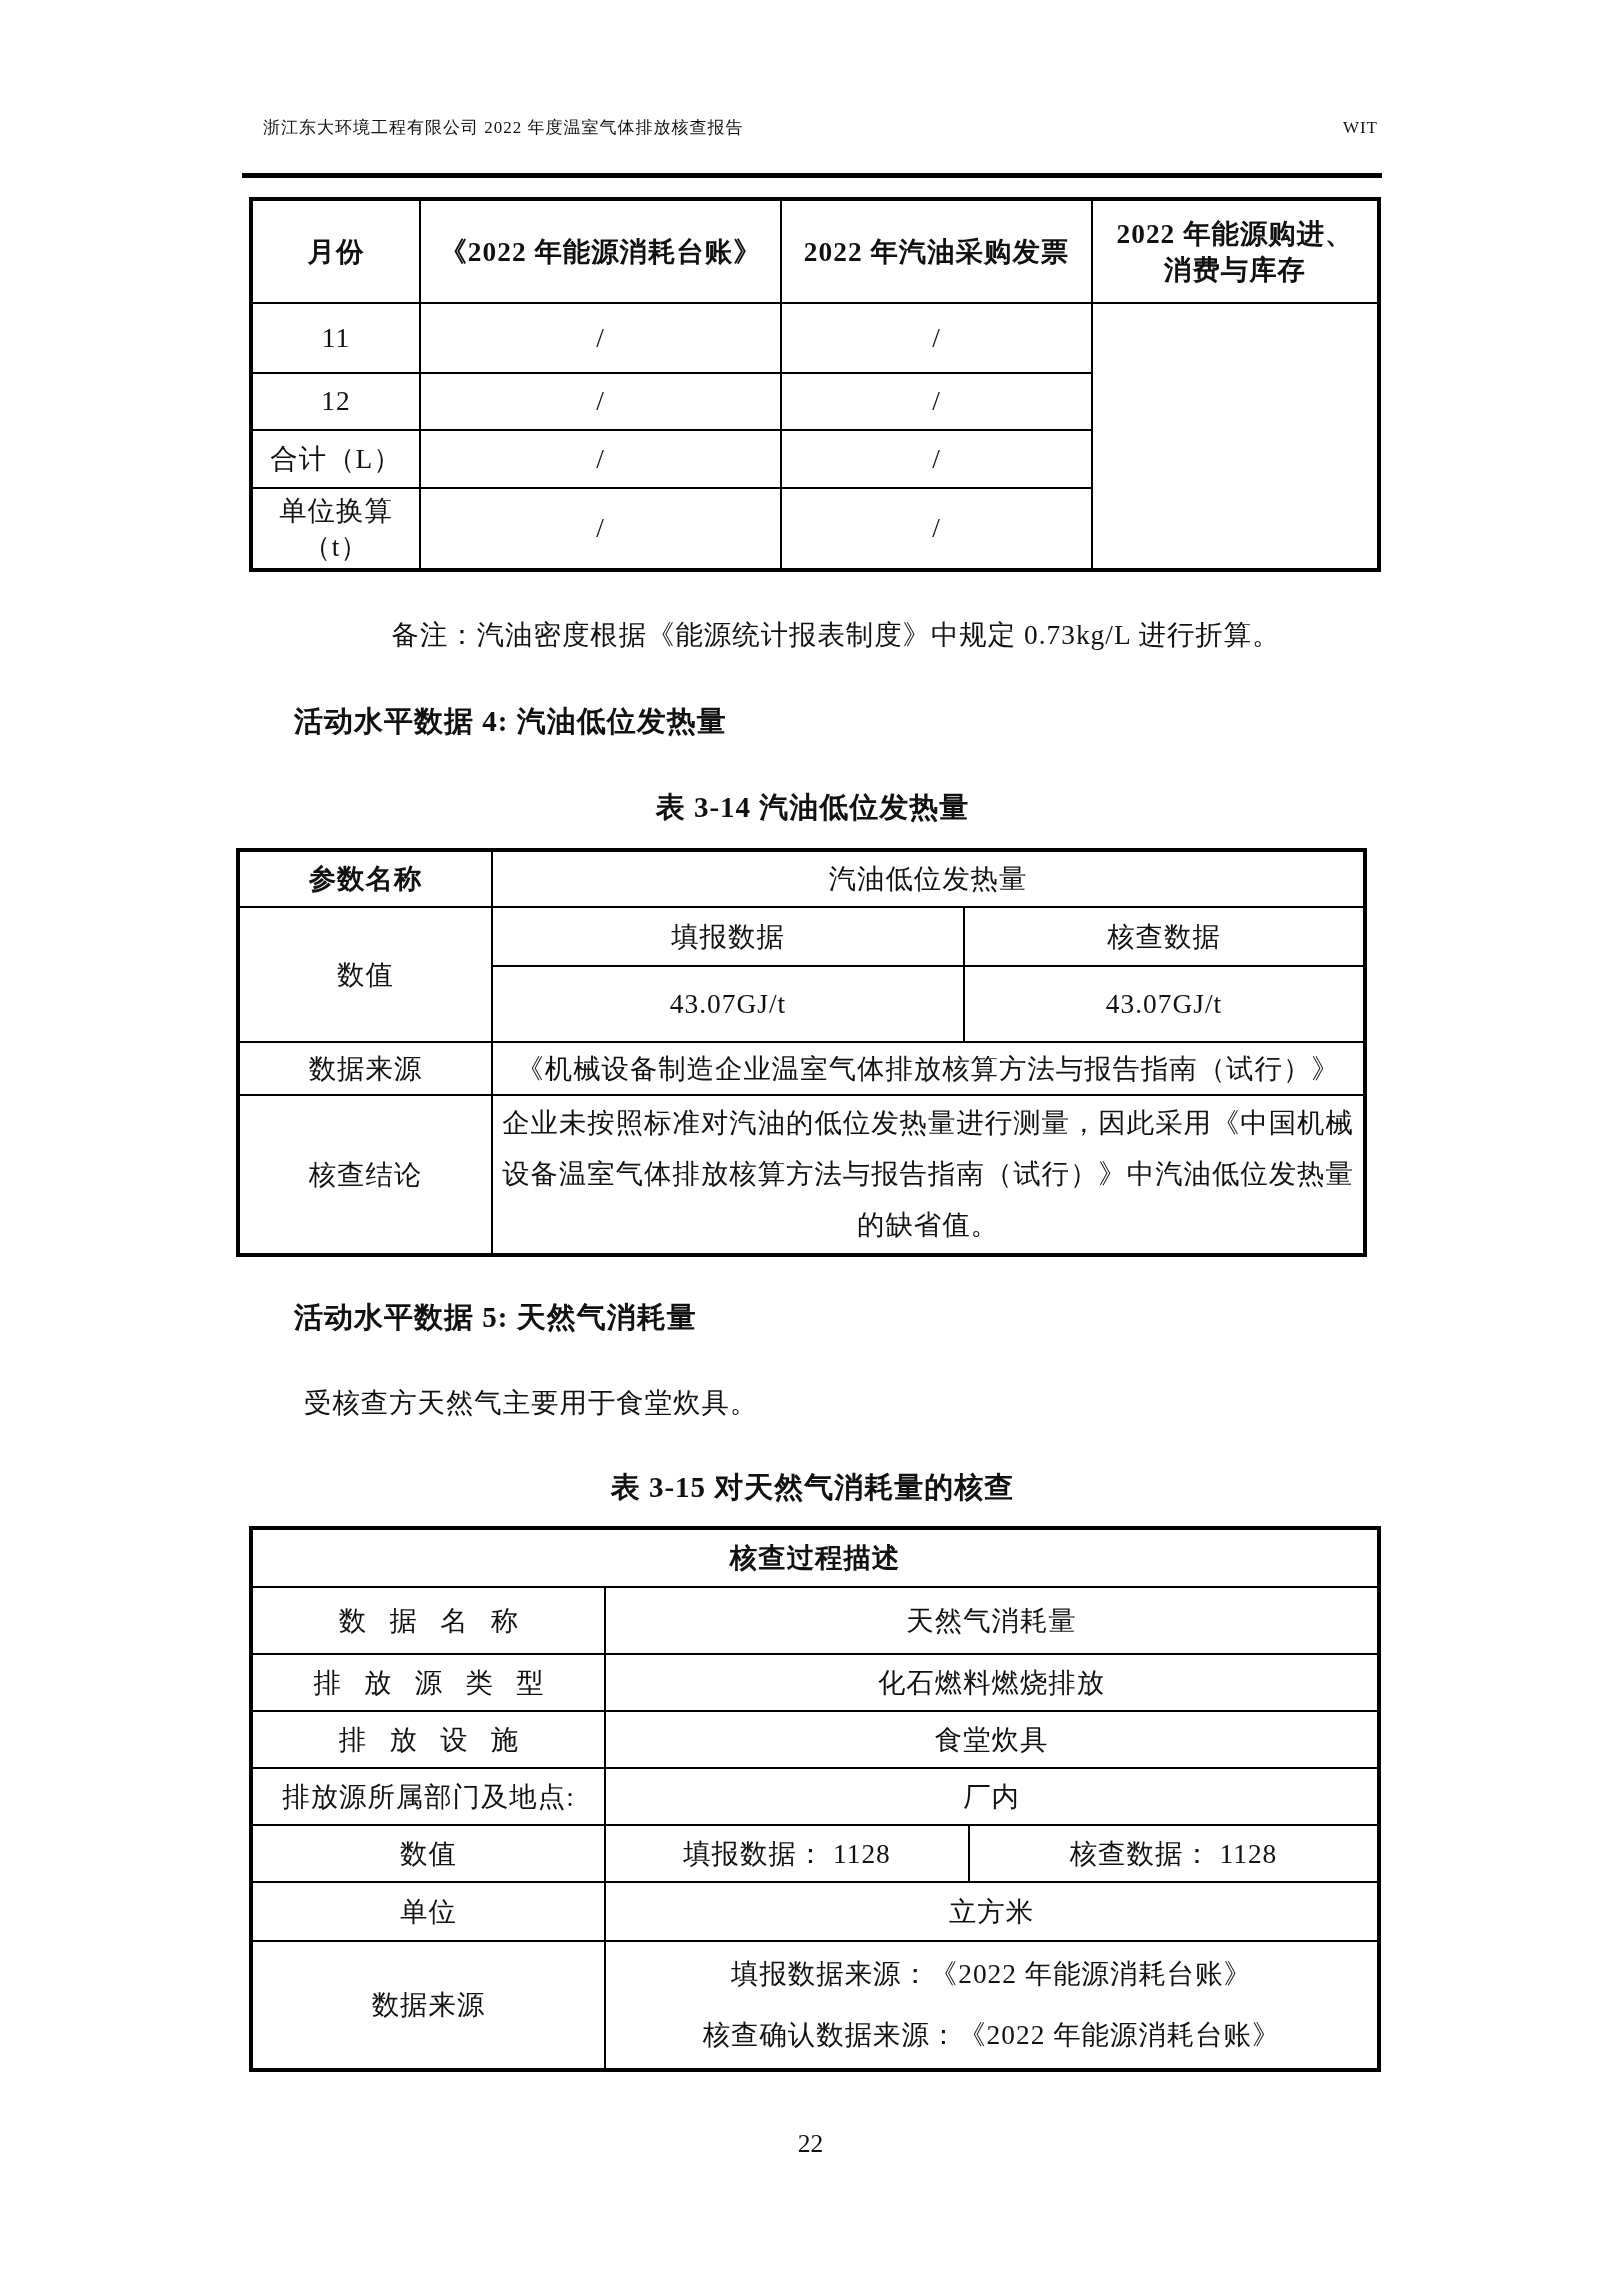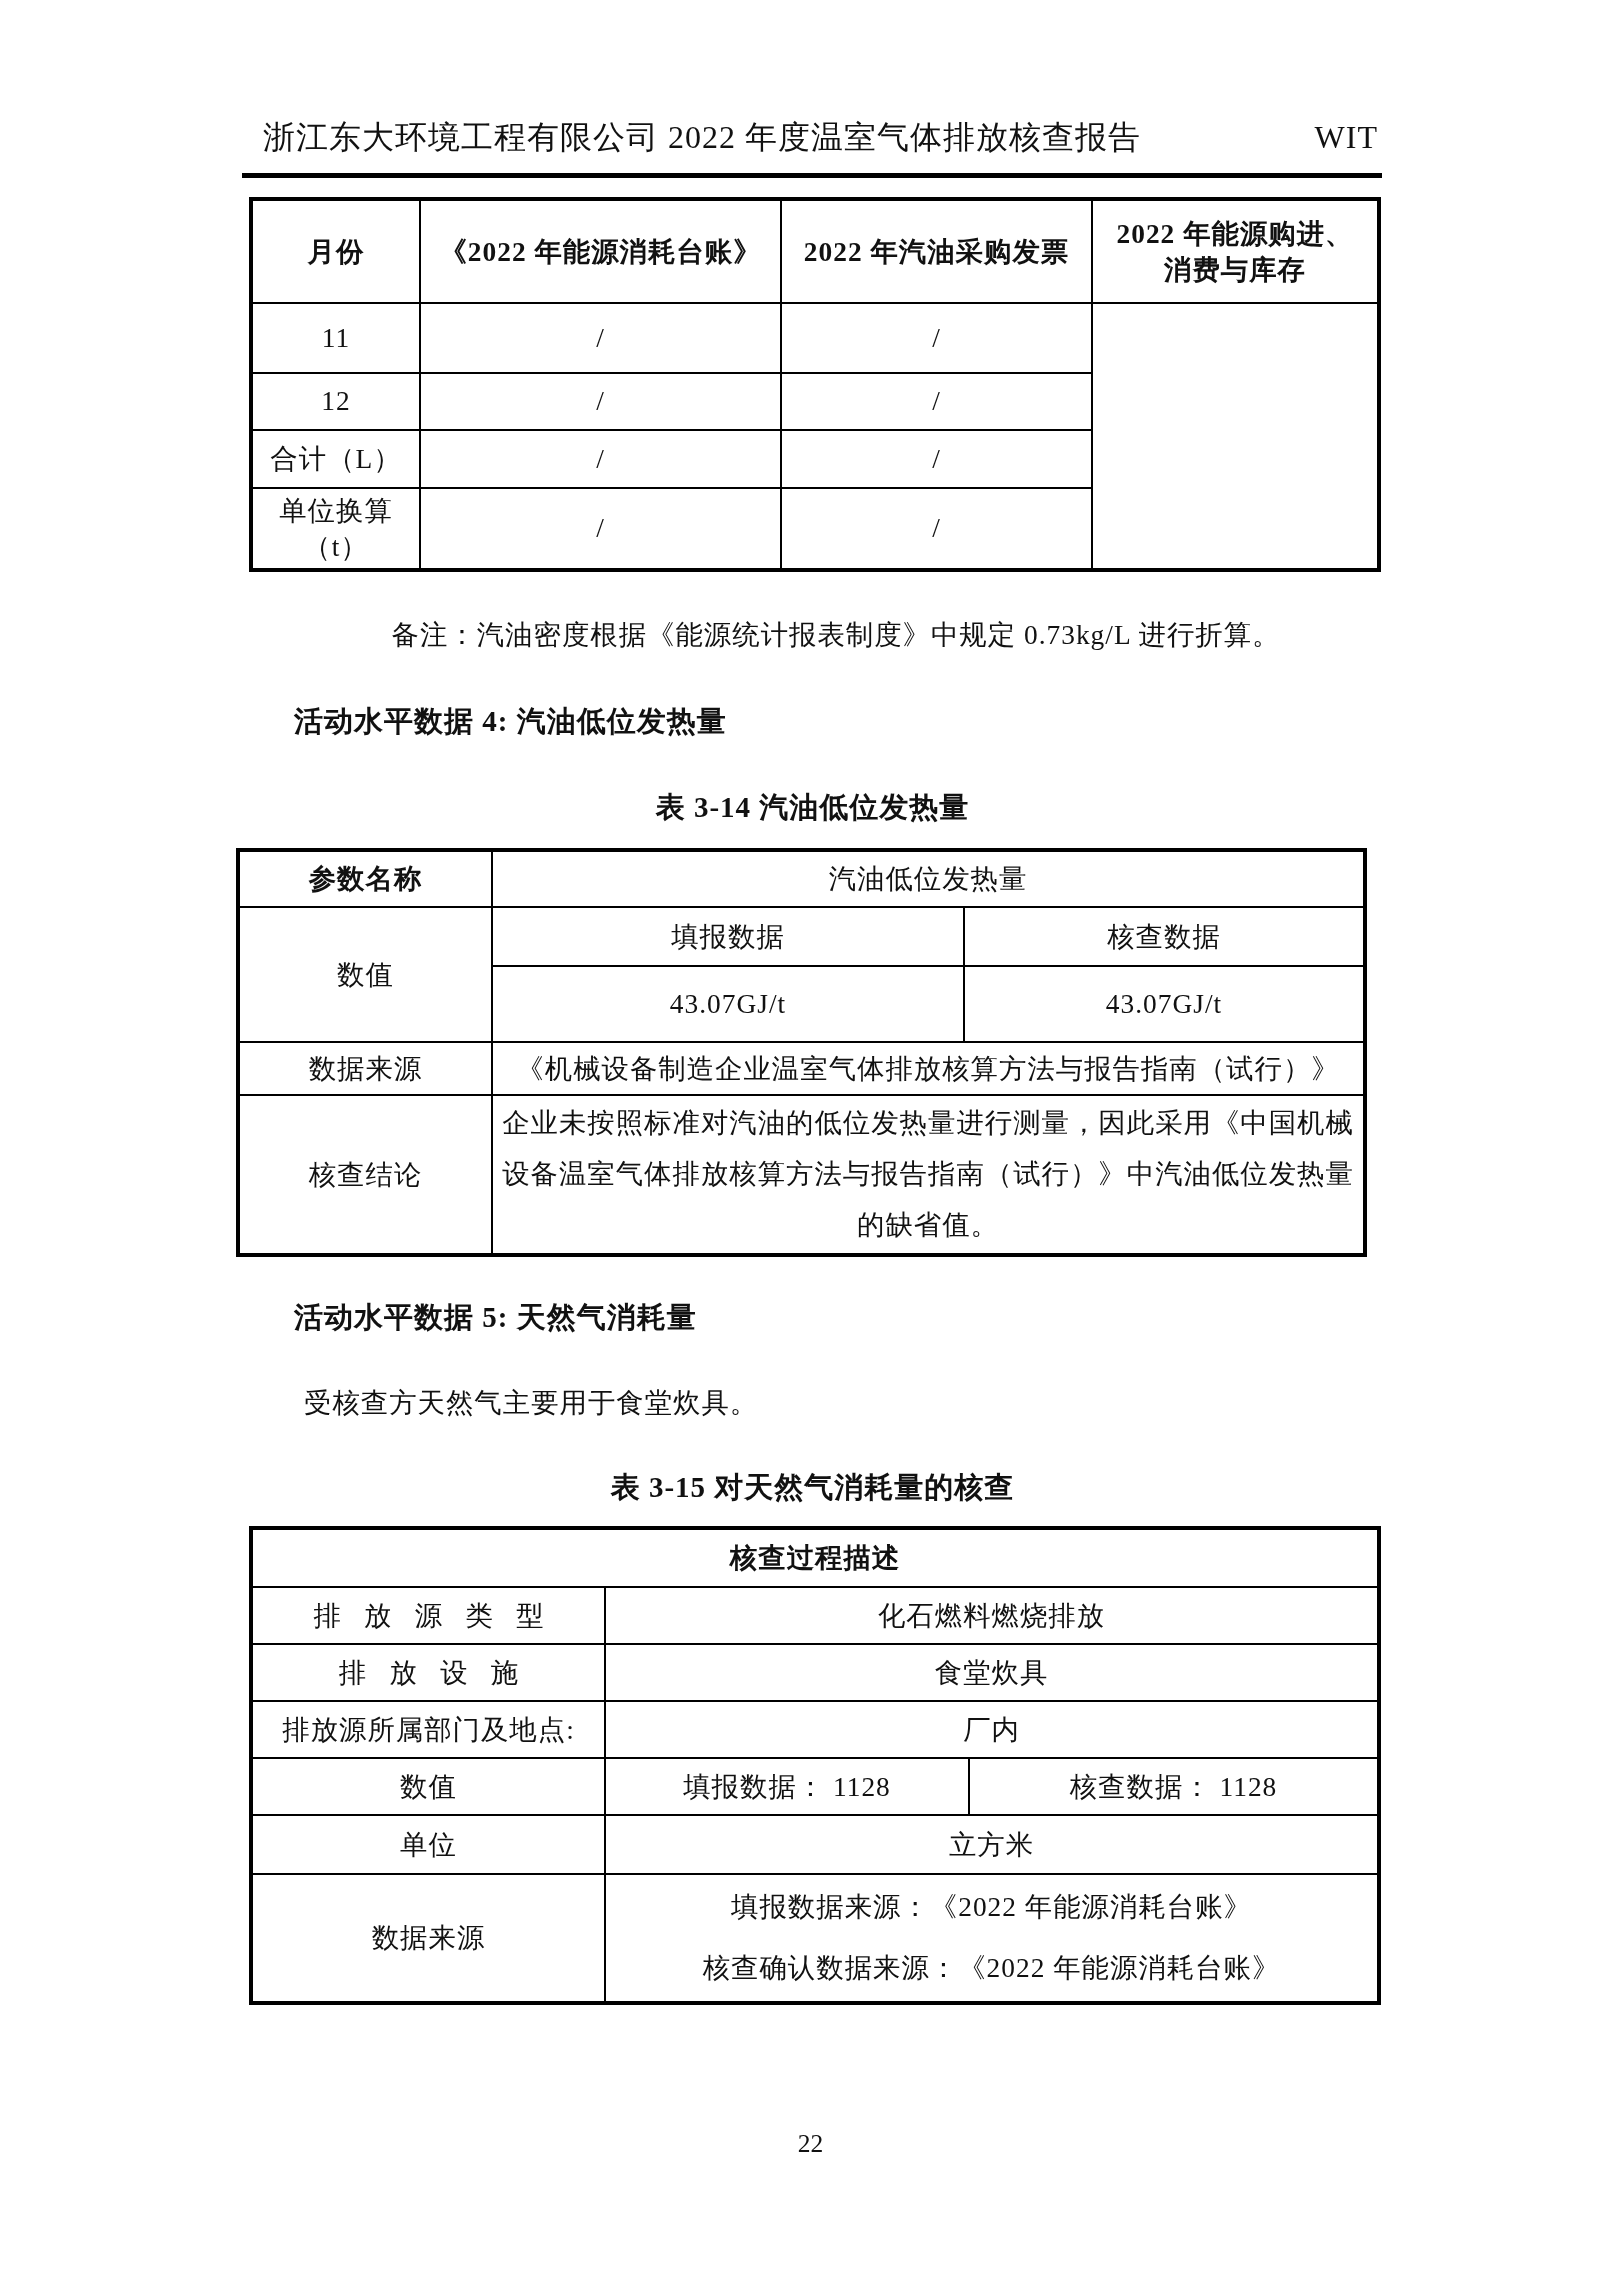--- a/index.html
+++ b/index.html
@@ -9,21 +9,21 @@
     background:#ffffff;
     font-family:"Liberation Serif","DejaVu Serif",serif;
     color:#111;
     overflow:hidden;
   }
   .abs{position:absolute;}
   
   .doc-header{
     top:116px;left:263px;width:1115px;
     display:flex;justify-content:space-between;align-items:baseline;
-    font-size:32px;letter-spacing:1px;
+    font-size:17px;letter-spacing:1px;
   }
   .rule{top:173px;left:242px;width:1140px;height:4.9px;background:#000;}
   
   table.doc{
     border-collapse:collapse;table-layout:fixed;
     width:1127px;font-size:27.4px;letter-spacing:1px;
   }
   table.doc td{
     border:2.9px solid #000;
     text-align:center;vertical-align:middle;
@@ -146,20 +146,24 @@
   <table class="doc abs t315">
     <colgroup>
         <col style="width:354px">
         <col style="width:364px">
         <col style="width:410px">
       </colgroup>
     <tbody>
         <tr style="height:59px">
       <td colspan="3" class="bold">核查过程描述</td>
     </tr>
+    <tr style="height:67px">
+      <td class="spread">数据名称</td>
+      <td colspan="2">天然气消耗量</td>
+    </tr>
     <tr style="height:57px">
       <td class="spread">排放源类型</td>
       <td colspan="2">化石燃料燃烧排放</td>
     </tr>
     <tr style="height:57px">
       <td class="spread">排放设施</td>
       <td colspan="2">食堂炊具</td>
     </tr>
     <tr style="height:57px">
       <td>排放源所属部门及地点:</td>

